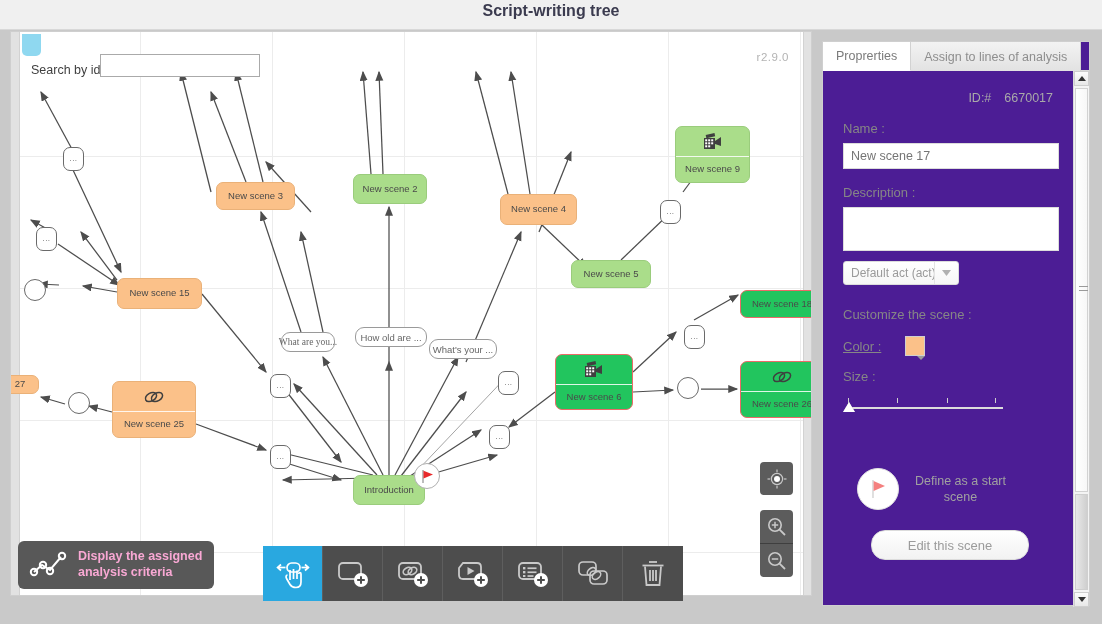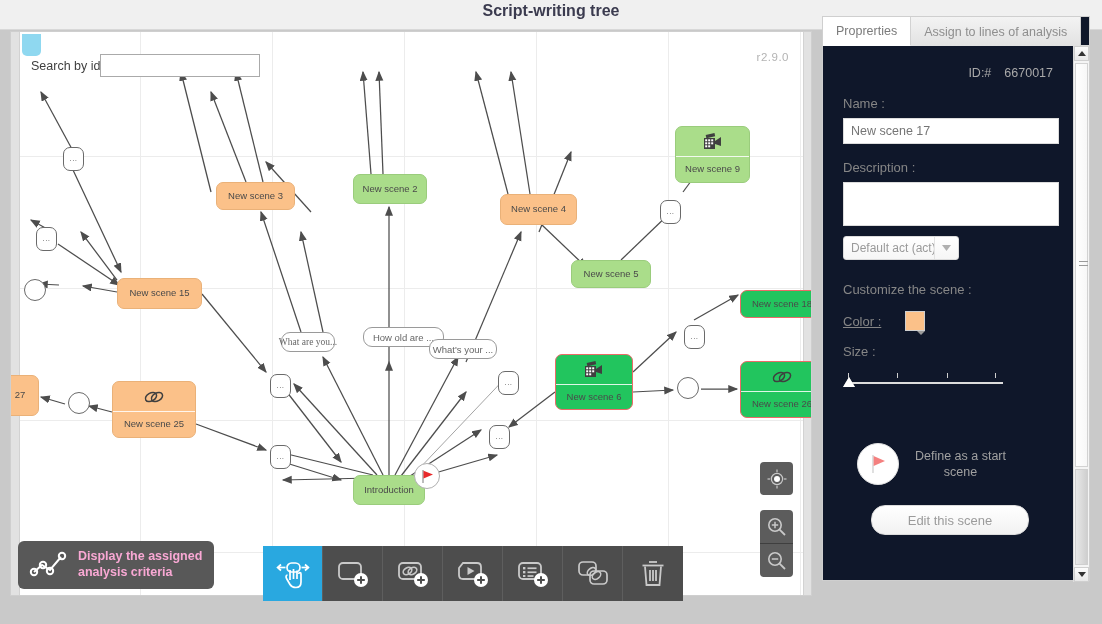--- a/index.html
+++ b/index.html
@@ -65,21 +65,21 @@
     border-left: 1px solid #d2d2d2;
   }
   #blue-tab {
     position: absolute; left: 11px; top: 2px;
     width: 19px; height: 22px;
     background: #8fd8f0;
     border-radius: 0 0 5px 5px;
   }
   #search-row {
     position: absolute; left: 20px; top: 22px;
-    display: flex; align-items: center;
+    display: flex; align-items: flex-end;
   }
   #search-label {
     font-size: 12.5px;
     color: #3f3f3f;
   }
   #search-input {
     width: 160px; height: 23px;
     border: 1px solid #aaa;
     background: #fff;
     font-size: 12px;
@@ -230,23 +230,23 @@
     display: flex; align-items: center; justify-content: center;
     border-right: 1px solid #5e5e5e;
     background: #4d4d4d;
     cursor: pointer;
   }
   .tool:last-child { border-right: none; }
   .tool.active { background: #29a8e0; }
 
   
   #panel {
-    position: absolute; left: 822px; top: 16px;
+    position: absolute; left: 822px; top: 41px;
     width: 268px; height: 565px;
-    background: #0f172a;
+    background: #4c1d95;
     border: 1px solid #cfcfcf;
   }
   #tabs {
     position: absolute; left: 0; top: 0;
     width: 100%; height: 29px;
     display: flex;
     border-bottom: 1px solid #d9d9d9;
   }
   .tab {
     height: 29px;
@@ -583,39 +583,39 @@
           <div class="node-icon">
             <svg width="24" height="16" viewBox="0 0 24 16">
               <g stroke="#3f3f3f" stroke-width="1.5" fill="none">
                 <ellipse cx="9" cy="8" rx="6" ry="4" transform="rotate(-30 9 8)"></ellipse>
                 <ellipse cx="15" cy="8" rx="6" ry="4" transform="rotate(-30 15 8)"></ellipse>
               </g>
             </svg>
           </div>
           <div class="node-label">New scene 26</div>
         </div>
-        <div class="node orange" style="left: -10px; top: 343px; width: 38px; height: 41px;">
+        <div class="node orange" style="left: -10px; top: 343px; width: 38px; height: 19px;">
           <div class="node-label">27</div>
         </div>
         <div class="node orange has-icon" style="left: 101px; top: 349px; width: 84px; height: 57px;">
           <div class="node-icon">
             <svg width="24" height="16" viewBox="0 0 24 16">
               <g stroke="#3f3f3f" stroke-width="1.5" fill="none">
                 <ellipse cx="9" cy="8" rx="6" ry="4" transform="rotate(-30 9 8)"></ellipse>
                 <ellipse cx="15" cy="8" rx="6" ry="4" transform="rotate(-30 15 8)"></ellipse>
               </g>
             </svg>
           </div>
           <div class="node-label">New scene 25</div>
         </div>
         <div class="node green" style="left: 342px; top: 443px; width: 72px; height: 30px;">
           <div class="node-label">Introduction</div>
         </div>
         <div class="bubble" style="left: 270px; top: 300px; width: 54px; height: 20px; font-family: Liberation Serif, serif;">What are you...</div>
-        <div class="bubble" style="left: 352px; top: 295px; width: 81px; height: 20px;">How old are ...</div>
+        <div class="bubble" style="left: 344px; top: 295px; width: 72px; height: 20px;">How old are ...</div>
         <div class="bubble" style="left: 418px; top: 307px; width: 68px; height: 20px;">What's your ...</div>
         <div class="dots" style="left: 52px; top: 115px;">...</div>
         <div class="dots" style="left: 25px; top: 195px;">...</div>
         <div class="dots" style="left: 649px; top: 168px;">...</div>
         <div class="dots" style="left: 673px; top: 293px;">...</div>
         <div class="dots" style="left: 478px; top: 393px;">...</div>
         <div class="dots" style="left: 259px; top: 413px;">...</div>
         <div class="dots" style="left: 259px; top: 342px;">...</div>
         <div class="dots" style="left: 487px; top: 339px;">...</div>
         <div class="circ" style="left: 13px; top: 247px;"></div>

